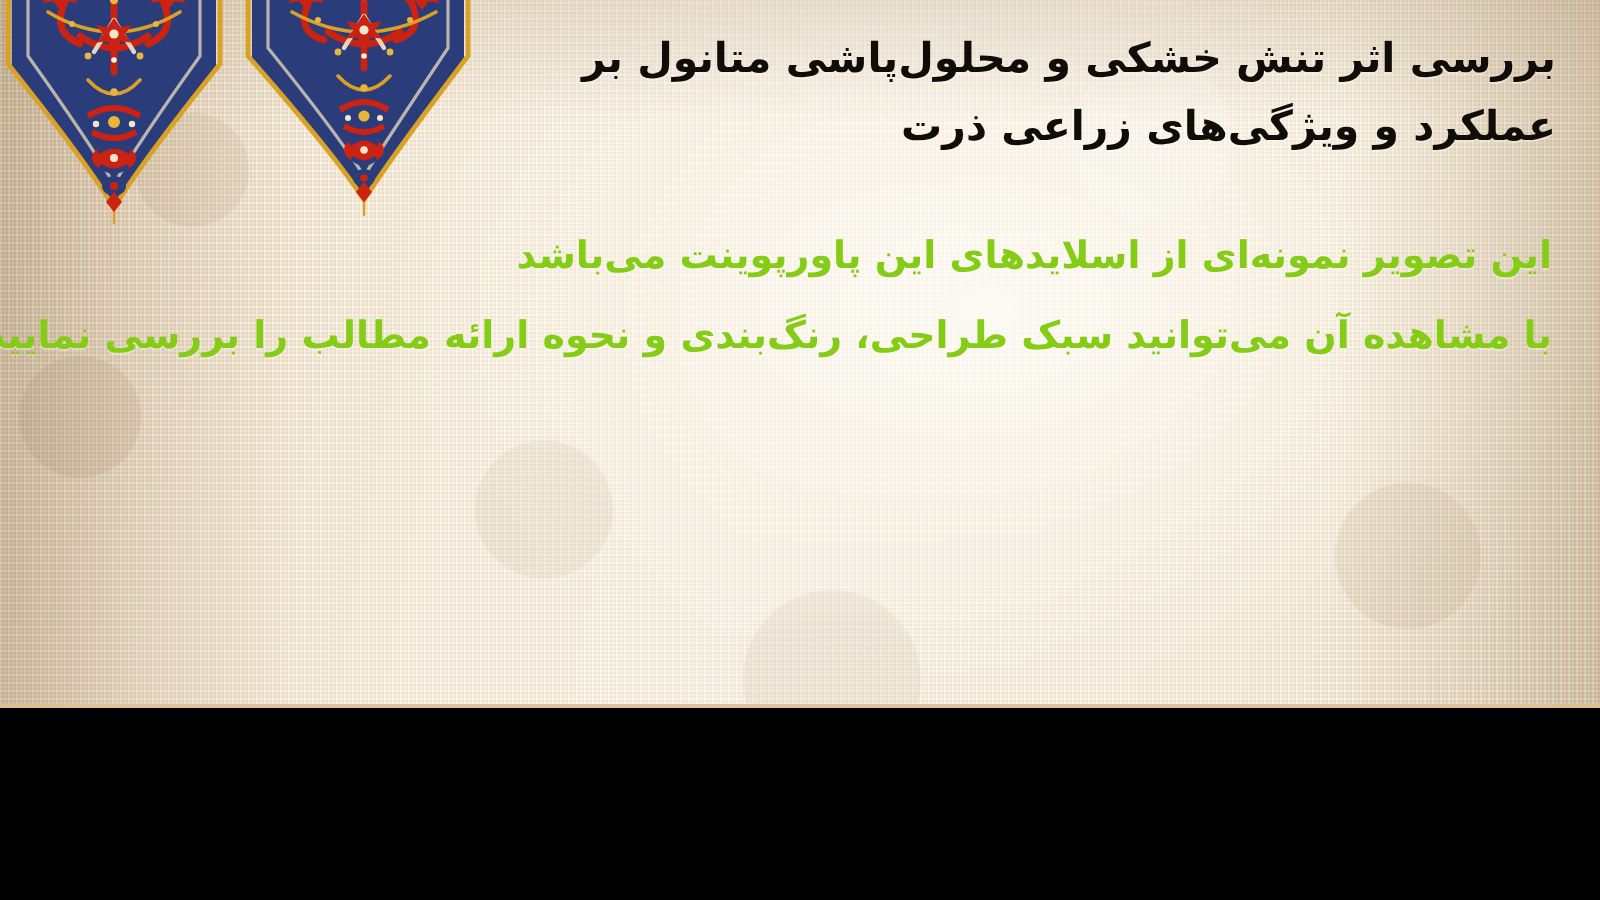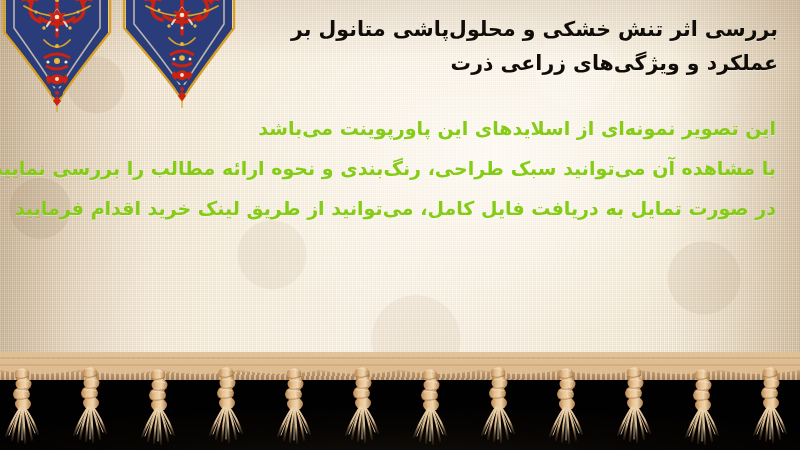--- a/index.html
+++ b/index.html
@@ -3,21 +3,21 @@
 <meta charset="utf-8">
 <style>
   html, body {
     margin: 0;
     padding: 0;
     background: #000;
   }
   #slide {
     position: relative;
     width: 800px;
-    height: 450px;
+    height: 354px;
     overflow: hidden;
     font-family: "DejaVu Sans", "Liberation Sans", sans-serif;
     background: #0a0705;
   }
 
   
   .carpet-field {
     position: absolute;
     left: 0; top: 0;
     width: 800px;
@@ -355,21 +355,20 @@
       </g>
     </svg>
   </div>
 
   <div class="text-layer">
     <div class="slide-title">بررسی اثر تنش خشکی و محلول‌پاشی متانول بر عملکرد و ویژگی‌های زراعی ذرت</div>
 
     <div class="body-block">
       <div class="body-line">این تصویر نمونه‌ای از اسلایدهای این پاورپوینت می‌باشد</div>
       <div class="body-line">با مشاهده آن می‌توانید سبک طراحی، رنگ‌بندی و نحوه ارائه مطالب را بررسی نمایید</div>
-      <div class="body-line">در صورت تمایل به دریافت فایل کامل، می‌توانید از طریق لینک خرید اقدام فرمایید</div>
     </div>
   </div>
 
   <div class="black-ground"></div>
 
   <div class="selvedge">
     <div class="selvedge-weave"></div>
   </div>
 
   <div class="fringe-layer">

